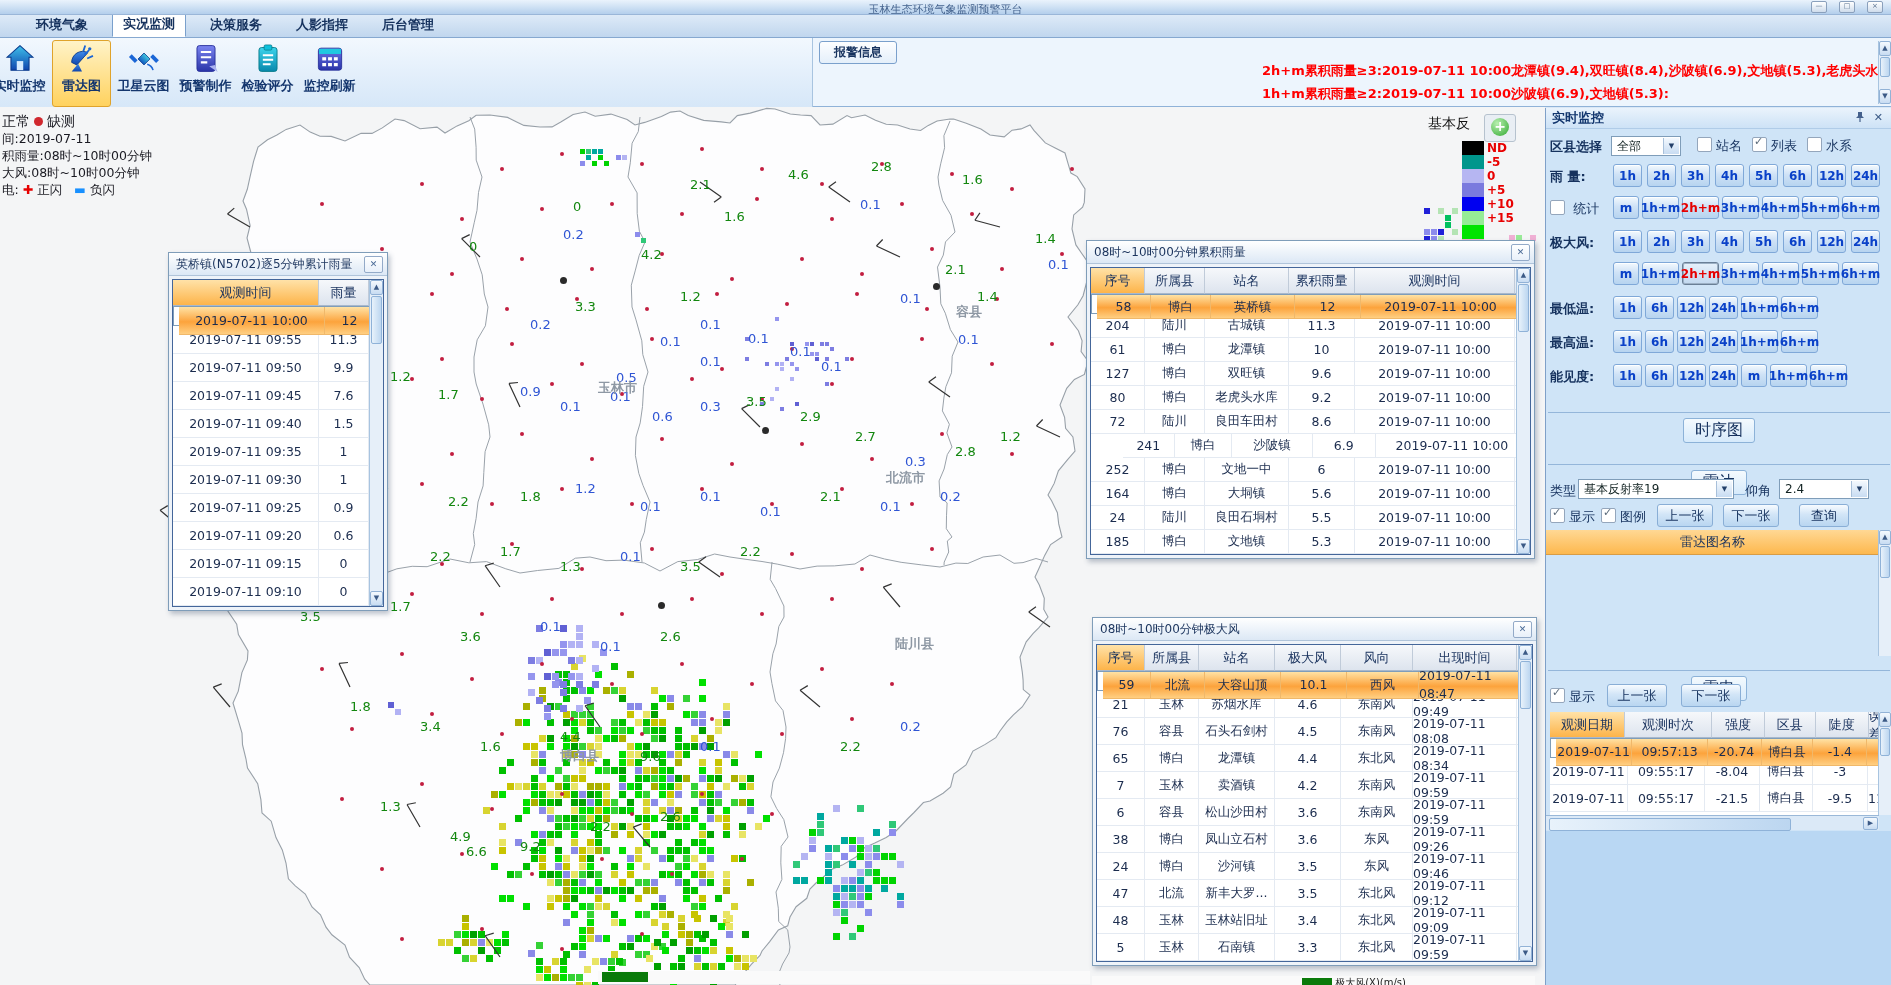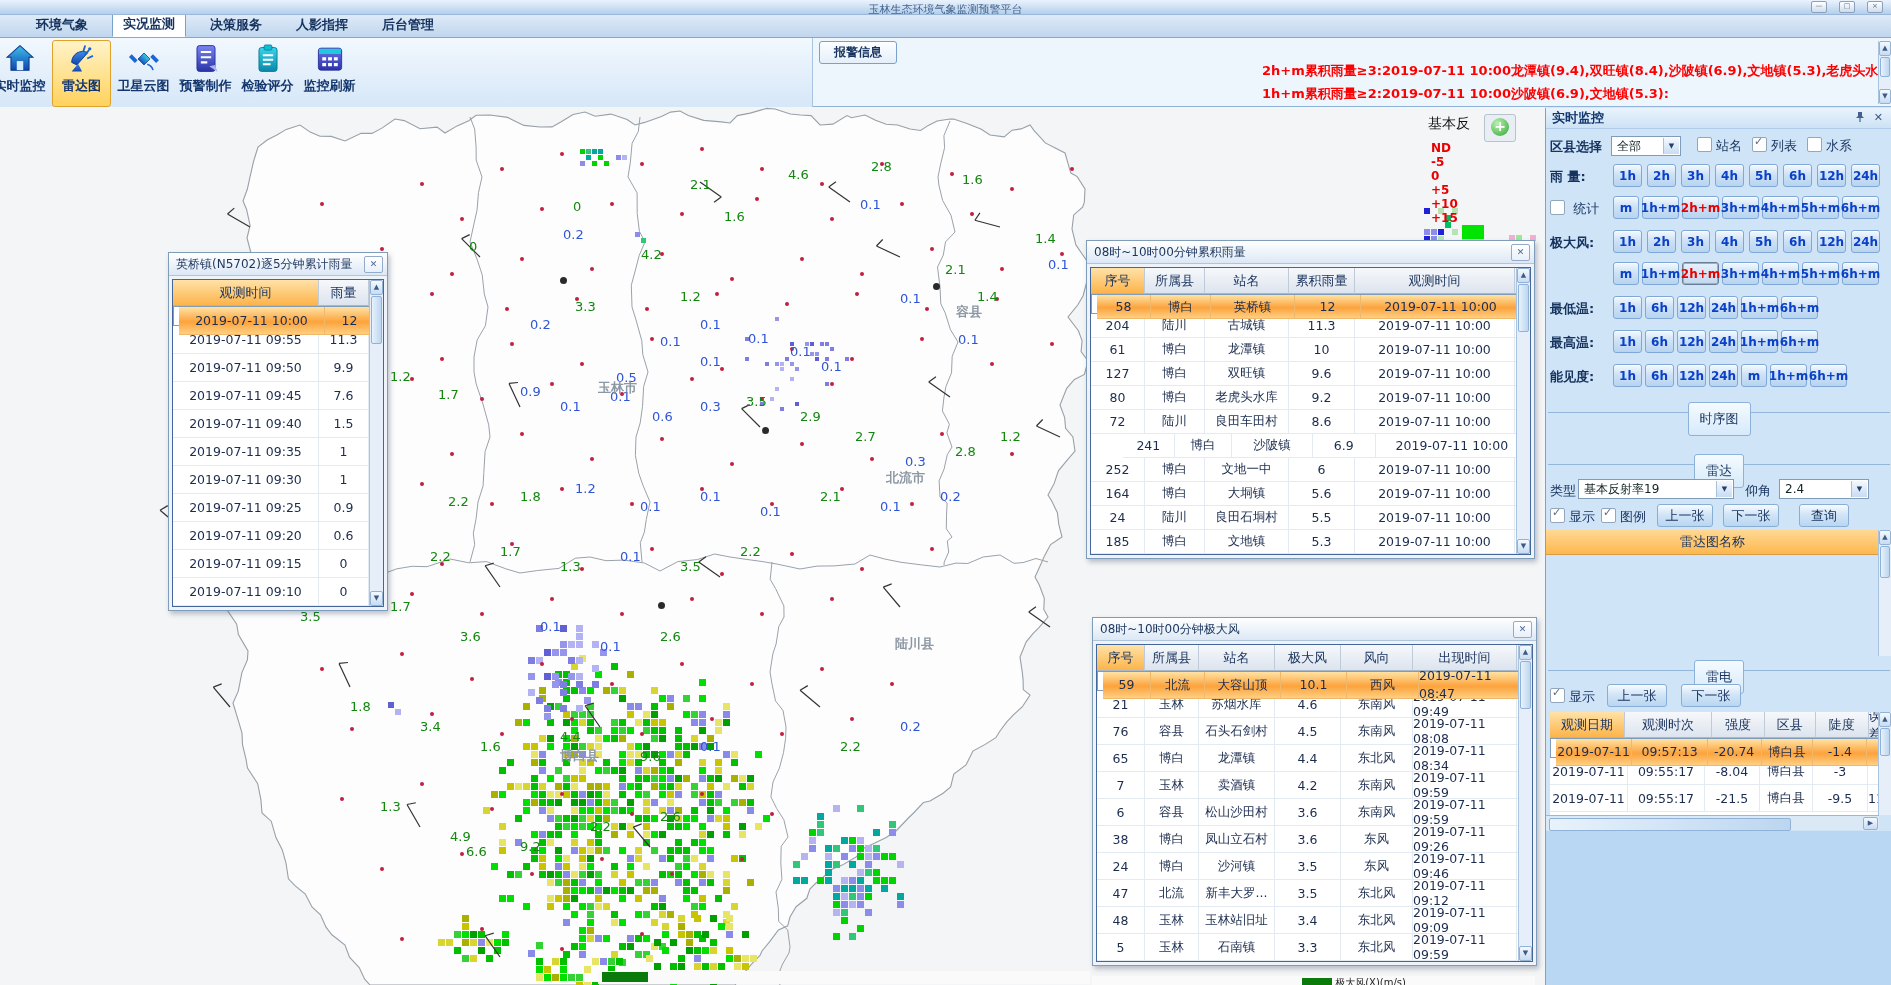--- a/index.html
+++ b/index.html
@@ -48,21 +48,21 @@
   .statusleg .big{font-size:14px;}
   .reddot{display:inline-block;width:9px;height:9px;border-radius:5px;background:#d0282e;margin:0 4px;}
   .plus{color:#e60000;font-weight:bold;} .minus{color:#1890ff;font-weight:bold;}
   .rleg{position:absolute;left:1428px;top:8px;width:115px;z-index:6;}
   .rlegtitle{font-size:14px;color:#111;}
   .rlegcard{position:absolute;left:56px;top:-1px;width:30px;height:26px;background:#e9eef4;border:1px solid #b6c2ce;
             border-radius:3px;text-align:center;}
   .plusbtn{display:inline-block;width:18px;height:18px;border-radius:10px;margin-top:3px;
            background:radial-gradient(circle at 35% 30%,#b8f0b0,#30a830);color:#fff;font-weight:bold;
            font-size:14px;line-height:17px;}
-  .rlegrow{display:flex;height:14px;flex-direction:column;}
+  .rlegrow{display:flex;height:14px;}
   .rlegswatch{width:22px;height:14px;margin-left:34px;}
   .rleglabel{font-size:12px;font-weight:bold;color:#e80000;line-height:14px;padding-left:3px;}
   .bstrip{position:absolute;background:#fafafa;font-size:10px;color:#222;white-space:nowrap;overflow:hidden;}
   
   .win{position:absolute;background:#eef3f9;border:1px solid #7f9db9;box-shadow:2px 3px 5px rgba(40,60,90,.3);z-index:40;}
   .wtit{height:22px;background:linear-gradient(#ffffff,#dce8f5);border-bottom:1px solid #b0c4da;font-size:12px;
         color:#1c355e;line-height:22px;padding-left:7px;position:relative;}
   .wx{position:absolute;right:4px;top:3px;width:17px;height:15px;border:1px solid #93aac8;border-radius:2px;
       background:linear-gradient(#ffffff,#e8f0fa);font-size:9px;line-height:14px;text-align:center;color:#4a6a96;}
   .wbody{margin:3px;border:1px solid #44669a;background:#fff;position:relative;overflow:hidden;}
@@ -90,22 +90,22 @@
   .chk{width:13px;height:13px;border:1px solid #94a6bc;background:#fff;display:inline-block;border-radius:2px;
        position:relative;vertical-align:-2px;margin-right:4px;}
   .chk.on:after{content:"✓";position:absolute;left:1px;top:-3px;font-size:11px;color:#5a6a7a;font-weight:bold;}
   .clabel{font-size:13px;color:#16325e;margin-right:10px;}
   .sel{position:relative;border:1px solid #7f9db9;background:#fff;height:20px;box-sizing:border-box;
        font-size:12px;color:#122;line-height:18px;padding-left:5px;}
   .selarrow{position:absolute;right:1px;top:1px;bottom:1px;width:15px;background:linear-gradient(#f4f9fe,#c8dcf2);
             border-left:1px solid #a8c0da;font-size:7px;text-align:center;line-height:16px;color:#24406a;}
   .grp{position:absolute;left:2px;width:342px;height:20px;}
   .grp:before{content:"";position:absolute;left:0;right:0;top:10px;border-top:1px solid #94b6da;}
-  .grplabel{position:relative;display:table;margin:0 auto;background:linear-gradient(#f4fafe,#d6eafb);
-            border:1px solid #8cb2d8;border-radius:3px;padding:7px 11px;font-size:13px;color:#16325e;}
+  .grplabel{position:relative;display:table;margin:16px auto;background:linear-gradient(#f4fafe,#d6eafb);
+            border:1px solid #8cb2d8;border-radius:3px;padding:1px 11px;font-size:16px;color:#16325e;}
   .gb{height:23px;border:1px solid #89aed6;border-radius:3px;font-size:13px;color:#16325e;
       display:inline-flex;align-items:center;justify-content:center;padding:0 10px;box-sizing:border-box;
       background:linear-gradient(#f7fbff,#d2e5f7 45%,#b9d6f1);}
   .lhead{height:24px;background:linear-gradient(#ffd894,#fdb84e);text-align:center;font-size:13px;color:#17305c;
          line-height:24px;border-bottom:1px solid #d89c46;}
   .rlrow{height:28px;line-height:27px;text-align:center;font-size:13px;color:#16325e;border-bottom:1px solid #d6e2ee;background:#fff;}
   .rlrow.sel{background:linear-gradient(#ffe2a4,#fca33c 55%,#ffcf82);}
   .hsb{position:absolute;left:0;width:333px;height:15px;background:#dbe9f7;border-top:1px solid #9ab8d8;box-sizing:border-box;}
 </style>
 </head>
@@ -1237,20 +1237,35 @@
         <div class="num g" style="left: 660px; top: 702px;">2.6</div>
         <div class="num g" style="left: 840px; top: 632px;">2.2</div>
         <div class="num b" style="left: 900px; top: 612px;">0.2</div>
         <div class="city" style="left: 598px; top: 272px;">玉林市</div>
         <div class="city" style="left: 956px; top: 196px;">容县</div>
         <div class="city" style="left: 886px; top: 362px;">北流市</div>
         <div class="city" style="left: 895px; top: 528px;">陆川县</div>
         <div class="city" style="left: 560px; top: 640px;">博白县</div>
       </div>
 
+    <div class="statusleg">
+      <div class="big">
+        <span>正常</span><span class="reddot"></span><span>缺测</span>
+      </div>
+      <div>间:2019-07-11</div>
+      <div>积雨量:08时~10时00分钟</div>
+      <div>大风:08时~10时00分钟</div>
+      <div>
+        <span>电:</span>
+        <span class="plus">✚</span>
+        <span>正闪</span>&nbsp;&nbsp;
+        <span class="minus">▬</span>
+        <span>负闪</span>
+      </div>
+    </div>
 
     <div class="rleg">
       <div class="rlegtitle">基本反</div>
       <div class="rlegcard">
         <span class="plusbtn">+</span>
       </div>
       <div id="rlegscale" style="margin-top:8px;">
           <div class="rlegrow">
             <span class="rlegswatch" style="background: rgb(0, 0, 0);"></span>
             <span class="rleglabel">ND</span>

